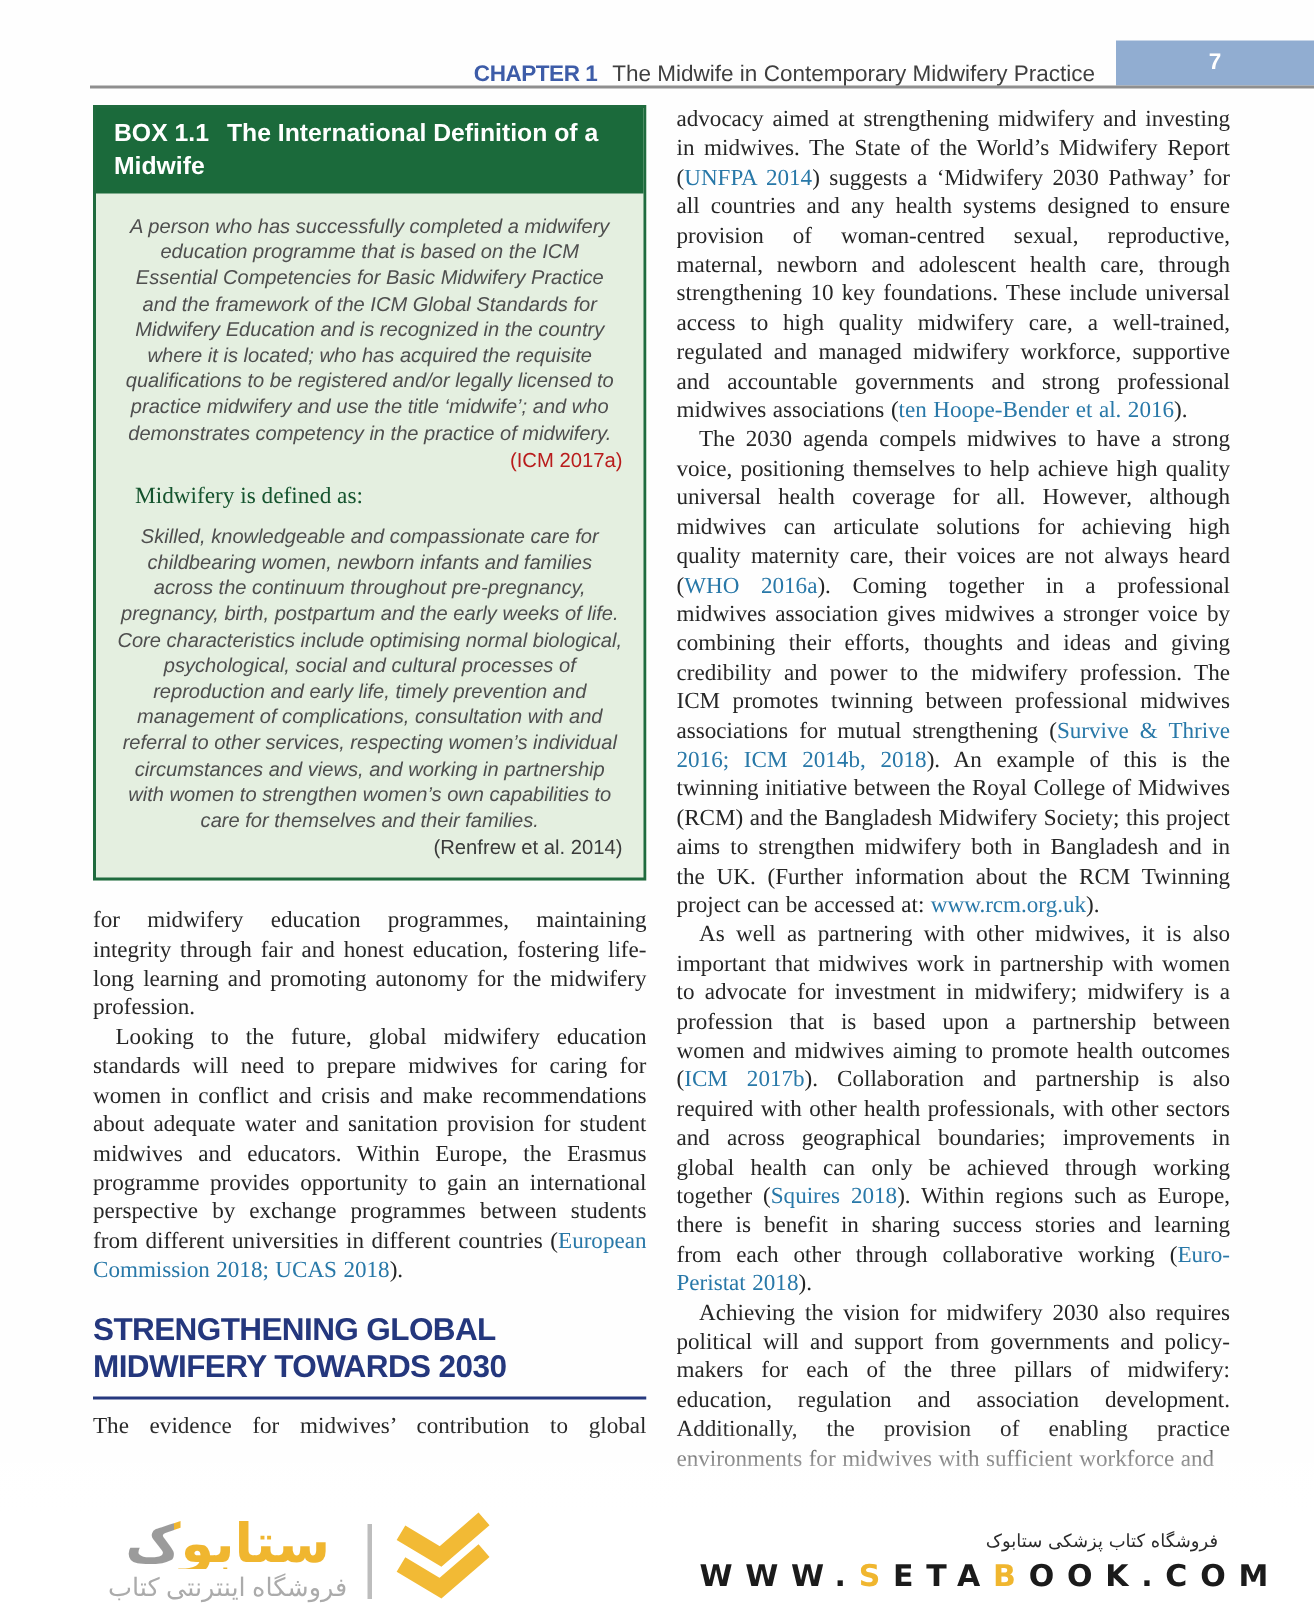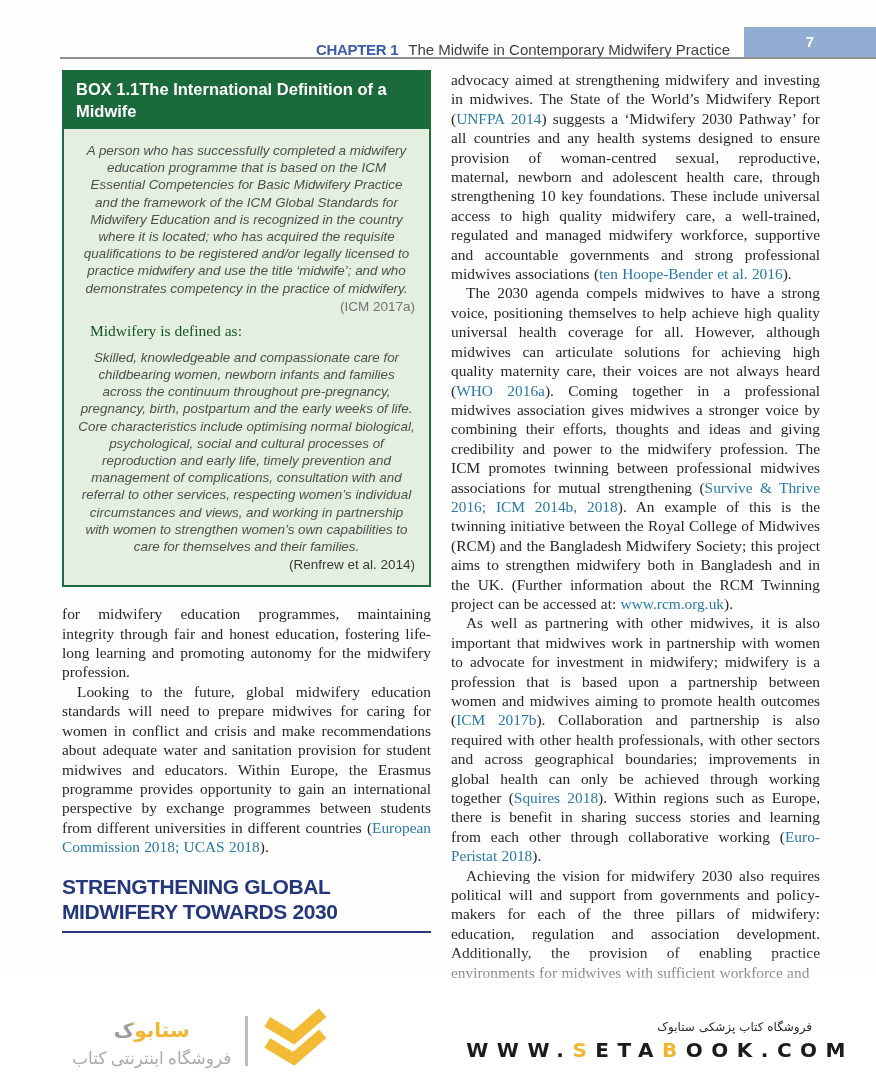--- a/index.html
+++ b/index.html
@@ -45,33 +45,33 @@
   .link { color: #2878A8; }
 
   
   .defbox { border: 2px solid #1F6B3E; background: #E4EFE0; margin-bottom: 17px; }
   .defbox-header {
     background: #1B6A3B; color: #ffffff;
     font-family: "Liberation Sans", sans-serif; font-weight: bold;
     font-size: 16.5px; line-height: 22px;
     padding: 6px 12px 7px;
   }
-  .defbox-header .box-label { }
+  .defbox-header .box-label { margin-right: 12px; }
   .defbox-body { padding: 13px 14px 9px; }
   .defbox-body .def {
     font-family: "Liberation Sans", sans-serif; font-style: italic;
     font-size: 13.4px; line-height: 17.2px; color: #4E4E4E; text-align: center;
   }
   .def-justify { text-align: justify; }
   .def-left { text-align: left; }
   .cite {
     font-family: "Liberation Sans", sans-serif; font-size: 13.5px;
     text-align: right; margin: 2px 0 4px;
   }
-  .cite-link { color: #737373; }
+  .cite-link { color: #b91c1c; }
   .cite-dark { color: #3a3a3a; }
   .box-intro {
     font-family: "Liberation Serif", serif; font-size: 15.5px; color: #14532d;
     margin: 8px 0 9px; text-indent: 12px;
   }
 
   
   .section-heading {
     font-family: "Liberation Sans", sans-serif; font-weight: bold;
     font-size: 21px; line-height: 25px; letter-spacing: -0.4px;
@@ -90,21 +90,21 @@
   }
   .footer {
     position: absolute; left: 0; right: 0; top: 1008px; height: 72px;
     background: #fff; z-index: 6;
     display: flex; justify-content: space-between; align-items: center;
     padding: 0 22px 6px 72px;
   }
   .brand-left { display: flex; align-items: center; gap: 14px; }
   .wordmark-block { display: flex; flex-direction: column; align-items: center; }
   .wordmark {
-    font-family: "DejaVu Sans", sans-serif; font-weight: bold; font-size: 20px; line-height: 32px;
+    font-family: "DejaVu Sans", sans-serif; font-weight: bold; font-size: 36px; line-height: 32px;
     direction: rtl;
     background: linear-gradient(90deg, #9B9B9B 0%, #9B9B9B 24%, #F0B62F 24%, #F0B62F 100%);
     -webkit-background-clip: text; background-clip: text; color: transparent;
   }
   .tagline {
     font-family: Liberation Serif, serif; font-size: 17px; color: #ABABAB;
     direction: rtl; margin-top: 2px;
   }
   .brand-divider { width: 3px; height: 50px; background: #BDBDBD; }
   .brand-right { display: flex; flex-direction: column; align-items: flex-end; }
@@ -144,20 +144,21 @@
           <div class="def def-left">Skilled, knowledgeable and compassionate care for childbearing women, newborn infants and families across the continuum throughout pre-pregnancy, pregnancy, birth, postpartum and the early weeks of life. Core characteristics include optimising normal biological, psychological, social and cultural processes of reproduction and early life, timely prevention and management of complications, consultation with and referral to other services, respecting women’s individual circumstances and views, and working in partnership with women to strengthen women’s own capabilities to care for themselves and their families.</div>
           <div class="cite cite-dark">(Renfrew et al. 2014)</div>
         </div>
       </div>
 
       <p><span>for midwifery education programmes, maintaining integrity through fair and honest education, fostering life-long learning and promoting autonomy for the midwifery profession.</span></p>
       <p class="indent"><span>Looking to the future, global midwifery education standards will need to prepare midwives for caring for women in conflict and crisis and make recommendations about adequate water and sanitation provision for student midwives and educators. Within Europe, the Erasmus programme provides opportunity to gain an international perspective by exchange programmes between students from different universities in different countries (</span><span class="link">European Commission 2018; UCAS 2018</span><span>).</span></p>
 
       <h2 class="section-heading">STRENGTHENING GLOBAL MIDWIFERY TOWARDS 2030</h2>
 
+      <p class="para-gap justify-last"><span>The evidence for midwives’ contribution to global</span></p>
     </div>
 
     <div class="col">
       <p><span>advocacy aimed at strengthening midwifery and investing in midwives. The State of the World’s Midwifery Report (</span><span class="link">UNFPA 2014</span><span>) suggests a ‘Midwifery 2030 Pathway’ for all countries and any health systems designed to ensure provision of woman-centred sexual, reproductive, maternal, newborn and adolescent health care, through strengthening 10 key foundations. These include universal access to high quality midwifery care, a well-trained, regulated and managed midwifery workforce, supportive and accountable governments and strong professional midwives associations (</span><span class="link">ten Hoope-Bender et al. 2016</span><span>).</span></p>
       <p class="indent"><span>The 2030 agenda compels midwives to have a strong voice, positioning themselves to help achieve high quality universal health coverage for all. However, although midwives can articulate solutions for achieving high quality maternity care, their voices are not always heard (</span><span class="link">WHO 2016a</span><span>). Coming together in a professional midwives association gives midwives a stronger voice by combining their efforts, thoughts and ideas and giving credibility and power to the midwifery profession. The ICM promotes twinning between professional midwives associations for mutual strengthening (</span><span class="link">Survive &amp; Thrive 2016; ICM 2014b, 2018</span><span>). An example of this is the twinning initiative between the Royal College of Midwives (RCM) and the Bangladesh Midwifery Society; this project aims to strengthen midwifery both in Bangladesh and in the UK. (Further information about the RCM Twinning project can be accessed at: </span><span class="link">www.rcm.org.uk</span><span>).</span></p>
       <p class="indent"><span>As well as partnering with other midwives, it is also important that midwives work in partnership with women to advocate for investment in midwifery; midwifery is a profession that is based upon a partnership between women and midwives aiming to promote health outcomes (</span><span class="link">ICM 2017b</span><span>). Collaboration and partnership is also required with other health professionals, with other sectors and across geographical boundaries; improvements in global health can only be achieved through working together (</span><span class="link">Squires 2018</span><span>). Within regions such as Europe, there is benefit in sharing success stories and learning from each other through collaborative working (</span><span class="link">Euro-Peristat 2018</span><span>).</span></p>
       <p class="indent"><span>Achieving the vision for midwifery 2030 also requires political will and support from governments and policy-makers for each of the three pillars of midwifery: education, regulation and association development. Additionally, the provision of enabling practice environments for midwives with sufficient workforce and</span></p>
     </div>
   </div>
 

